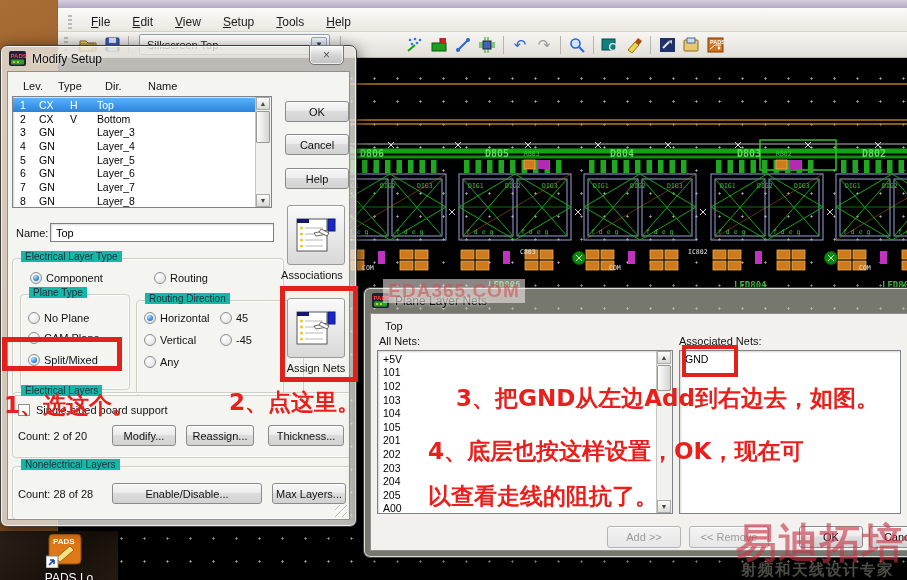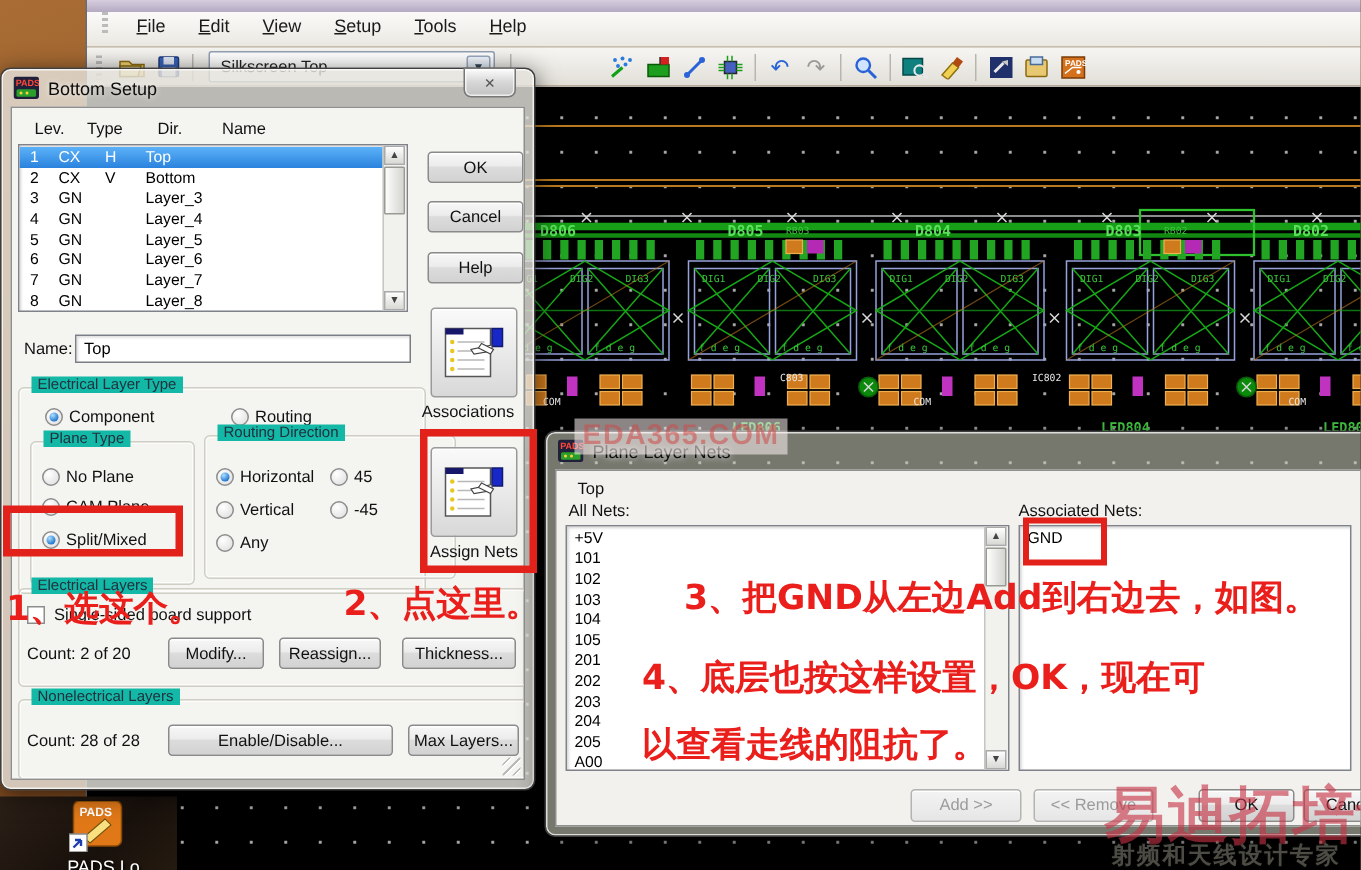--- a/index.html
+++ b/index.html
@@ -10,21 +10,21 @@
   .desk-label{position:absolute;font-size:12px;color:#fff;text-shadow:1px 1px 2px #000;text-align:center;}
   #computer-icon{position:absolute;left:6px;top:0;width:52px;text-align:center;}
   #desk-patch{position:absolute;left:0;top:531px;width:118px;height:49px;
               background:linear-gradient(135deg,#2c2017 0%,#18100b 60%,#241a10 100%);}
   #pads-logic-icon{position:absolute;left:46px;top:3px;width:44px;height:38px;}
   
   #app{position:absolute;left:57px;top:0;width:850px;height:580px;border-left:1px solid #6d6d6d;}
   #title-sliver{position:absolute;left:0;top:0;right:0;height:8px;background:linear-gradient(#d6cede,#b4aac2);}
   #menubar{position:absolute;left:0;top:8px;right:0;height:24px;
            background:linear-gradient(#fbfaf8,#ebe8e2);border-bottom:1px solid #d6d3cb;
-           display:flex;align-items:flex-start;padding-left:10px;box-sizing:border-box;}
+           display:flex;align-items:flex-end;padding-left:10px;box-sizing:border-box;}
   .drag-handle{width:4px;height:16px;margin-right:8px;
      background:repeating-linear-gradient(#bbb 0 2px,transparent 2px 4px);}
   .menu-item{font-size:12px;color:#1a1a1a;padding:2px 11px;}
   .menu-item u{text-underline-offset:1px;}
   #toolbar{position:absolute;left:0;top:32px;right:0;height:26px;
            background:linear-gradient(#f6f5f2,#e2dfd8);border-bottom:1px solid #b8b5ad;
            display:flex;align-items:center;padding-left:6px;box-sizing:border-box;}
   .tb-icon{width:22px;height:20px;margin:0 1px;display:flex;align-items:center;justify-content:center;}
   .tb-sep{width:1px;height:18px;background:#b8b5ad;margin:0 4px;}
   #layer-combo{width:182px;height:19px;background:#fff;border:1px solid #93a0b4;border-radius:2px;
@@ -466,21 +466,21 @@
 
   <div id="layers-dialog" class="glass">
     <div class="tbar">
       <svg class="pads-mini" viewBox="0 0 17 15">
         <rect x="0" y="0" width="17" height="15" rx="2" fill="#20203a"></rect>
         <text x="1.5" y="6.5" font-size="6" fill="#ff4838" font-weight="bold">PADS</text>
         <rect x="2" y="8.5" width="13" height="5" rx="1" fill="#2aa02a"></rect>
         <circle cx="5" cy="11" r="1" fill="#ffd040"></circle>
           <circle cx="9" cy="11" r="1" fill="#ffd040"></circle>
       </svg>
-      <span class="ttl">Bottom Setup</span>
+      <span class="ttl">Modify Setup</span>
       <span class="closebtn" style="right:12px;">×</span>
     </div>
     <div class="dcontent">
       <div class="lab" style="left:8px;top:8px;display:flex;">
         <span class="c1">Lev.</span>
           <span class="c2">Type</span>
           <span class="c3">Dir.</span>
           <span class="c4">Name</span>
       </div>
       <div class="listbox" style="left:4px;top:24px;width:260px;height:112px;">
@@ -518,21 +518,21 @@
       <div class="groupbox" style="left:12px;top:222px;width:110px;height:96px;">
         <span class="glabel">Plane Type</span>
       </div>
       <span class="radio" style="left:20px;top:240px;"></span>
       <span class="lab" style="left:36px;top:240px;">No Plane</span>
       <span class="radio" style="left:20px;top:260px;"></span>
       <span class="lab" style="left:36px;top:260px;">CAM Plane</span>
       <span class="radio on" style="left:20px;top:282px;"></span>
       <span class="lab" style="left:36px;top:282px;">Split/Mixed</span>
 
-      <div class="groupbox" style="left:128px;top:218px;width:168px;height:96px;">
+      <div class="groupbox" style="left:128px;top:228px;width:168px;height:96px;">
         <span class="glabel">Routing Direction</span>
       </div>
       <span class="radio on" style="left:136px;top:240px;"></span>
       <span class="lab" style="left:152px;top:240px;">Horizontal</span>
       <span class="radio" style="left:136px;top:262px;"></span>
       <span class="lab" style="left:152px;top:262px;">Vertical</span>
       <span class="radio" style="left:136px;top:284px;"></span>
       <span class="lab" style="left:152px;top:284px;">Any</span>
       <span class="radio" style="left:212px;top:240px;"></span>
       <span class="lab" style="left:228px;top:240px;">45</span>

